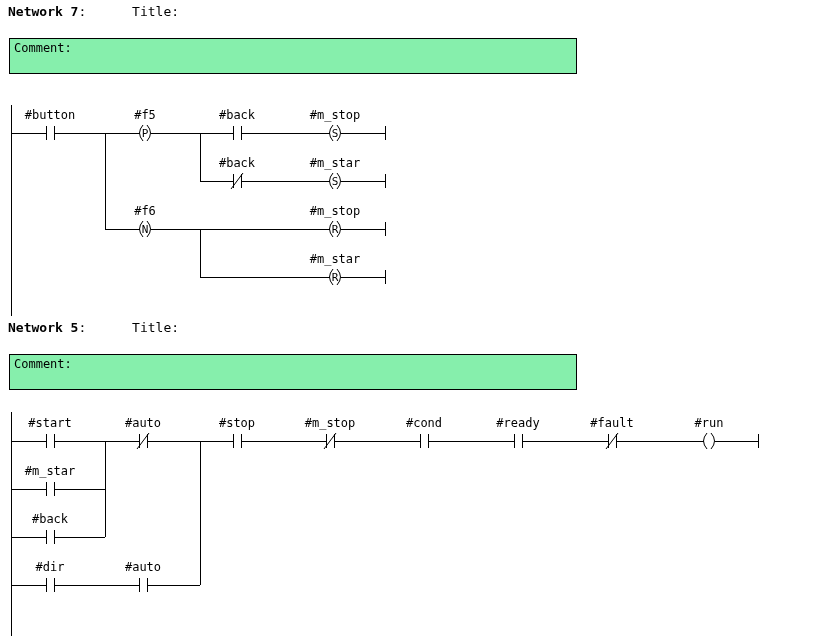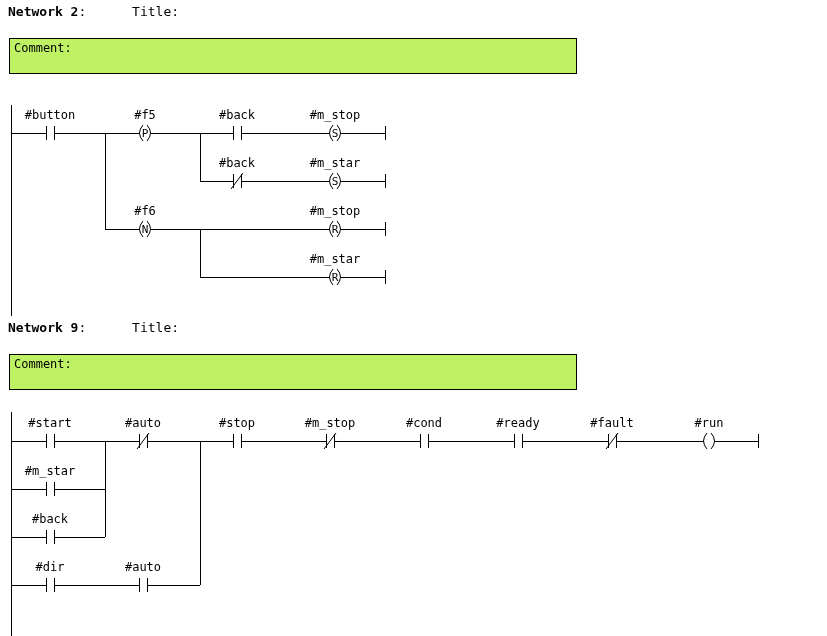--- a/index.html
+++ b/index.html
@@ -33,21 +33,21 @@
   .net-title .net-titletext {
     font-weight: normal;
     margin-left: 38px;
   }
 
   .comment-box {
     position: absolute;
     left: 9px;
     width: 568px;
     height: 36px;
-    background: #bef264;
+    background: #86efac;
     border: 1px solid #000000;
     box-sizing: border-box;
   }
   .comment-text {
     position: absolute;
     left: 4px;
     top: 2px;
     font-family: "DejaVu Sans Mono", monospace;
     font-size: 12px;
     color: #000000;
@@ -87,21 +87,21 @@
   .coil-arc {
     stroke: #000000;
     stroke-width: 1;
     fill: none;
   }
 </style>
 </head>
 <body>
 
 <div id="root">
-    <div class="net-title" style="top: 4px;"><span class="net-label">Network 2</span><span class="net-sep">: </span><span class="net-titletext">Title:</span></div>
+    <div class="net-title" style="top: 4px;"><span class="net-label">Network 7</span><span class="net-sep">: </span><span class="net-titletext">Title:</span></div>
     <div class="comment-box" style="top: 38px;">
       <div class="comment-text">Comment:</div>
     </div>
     <svg width="827" height="636" class="ladder">
       <line x1="11" y1="105" x2="11" y2="316" class="rail"></line>
       <line x1="11" y1="133" x2="38" y2="133" class="wire"></line>
       <line x1="62" y1="133" x2="130" y2="133" class="wire"></line>
       <line x1="105" y1="133" x2="105" y2="229" class="wire"></line>
       <line x1="105" y1="229" x2="130" y2="229" class="wire"></line>
       <line x1="154" y1="133" x2="225" y2="133" class="wire"></line>
@@ -192,21 +192,21 @@
         <g>
           <line x1="314" y1="277" x2="330" y2="277" class="wire"></line>
           <line x1="341" y1="277" x2="356" y2="277" class="wire"></line>
           <path d="M 333 269 Q 326 277 333 285" class="coil-arc"></path>
           <path d="M 337 269 Q 344 277 337 285" class="coil-arc"></path>
           <text x="335" y="281" class="coil-letter" text-anchor="middle">R</text>
           <text x="335" y="263" class="lbl" text-anchor="middle">#m_star</text>
         </g>
       </g>
     </svg>
-    <div class="net-title" style="top: 320px;"><span class="net-label">Network 9</span><span class="net-sep">: </span><span class="net-titletext">Title:</span></div>
+    <div class="net-title" style="top: 320px;"><span class="net-label">Network 5</span><span class="net-sep">: </span><span class="net-titletext">Title:</span></div>
     <div class="comment-box" style="top: 354px;">
       <div class="comment-text">Comment:</div>
     </div>
     <svg width="827" height="636" class="ladder">
       <line x1="11" y1="412" x2="11" y2="636" class="rail"></line>
       <line x1="11" y1="441" x2="38" y2="441" class="wire"></line>
       <line x1="62" y1="441" x2="131" y2="441" class="wire"></line>
       <line x1="155" y1="441" x2="225" y2="441" class="wire"></line>
       <line x1="249" y1="441" x2="318" y2="441" class="wire"></line>
       <line x1="342" y1="441" x2="412" y2="441" class="wire"></line>

